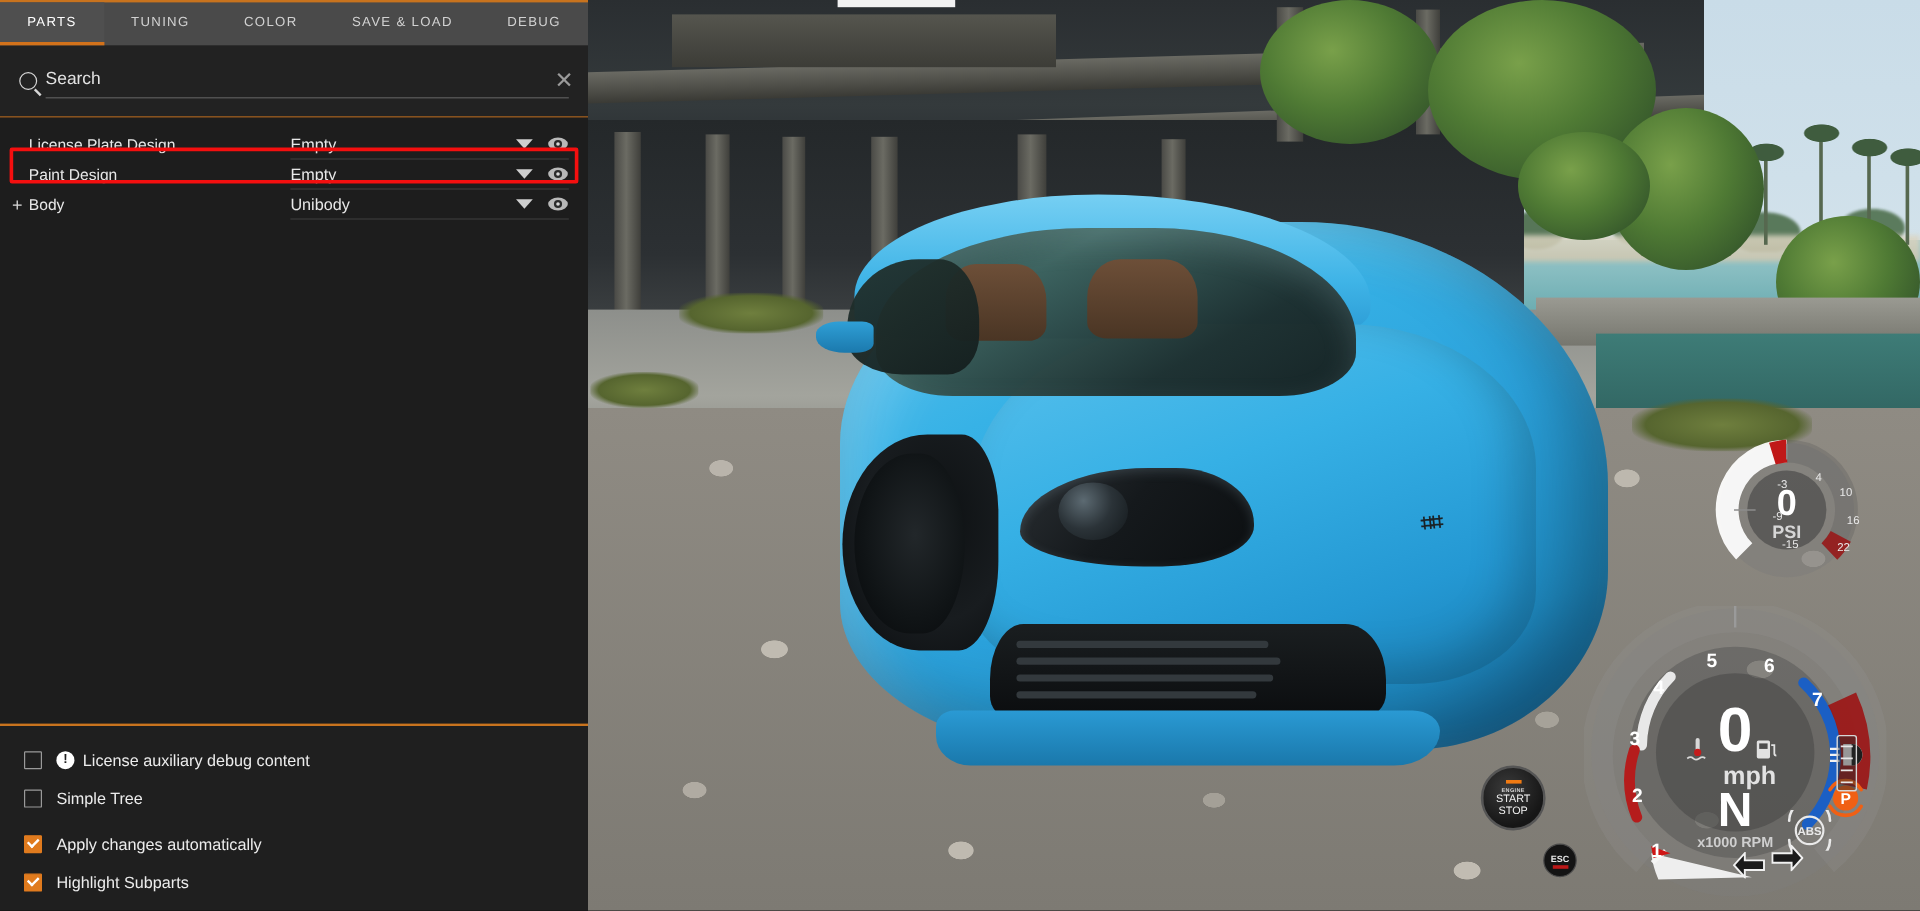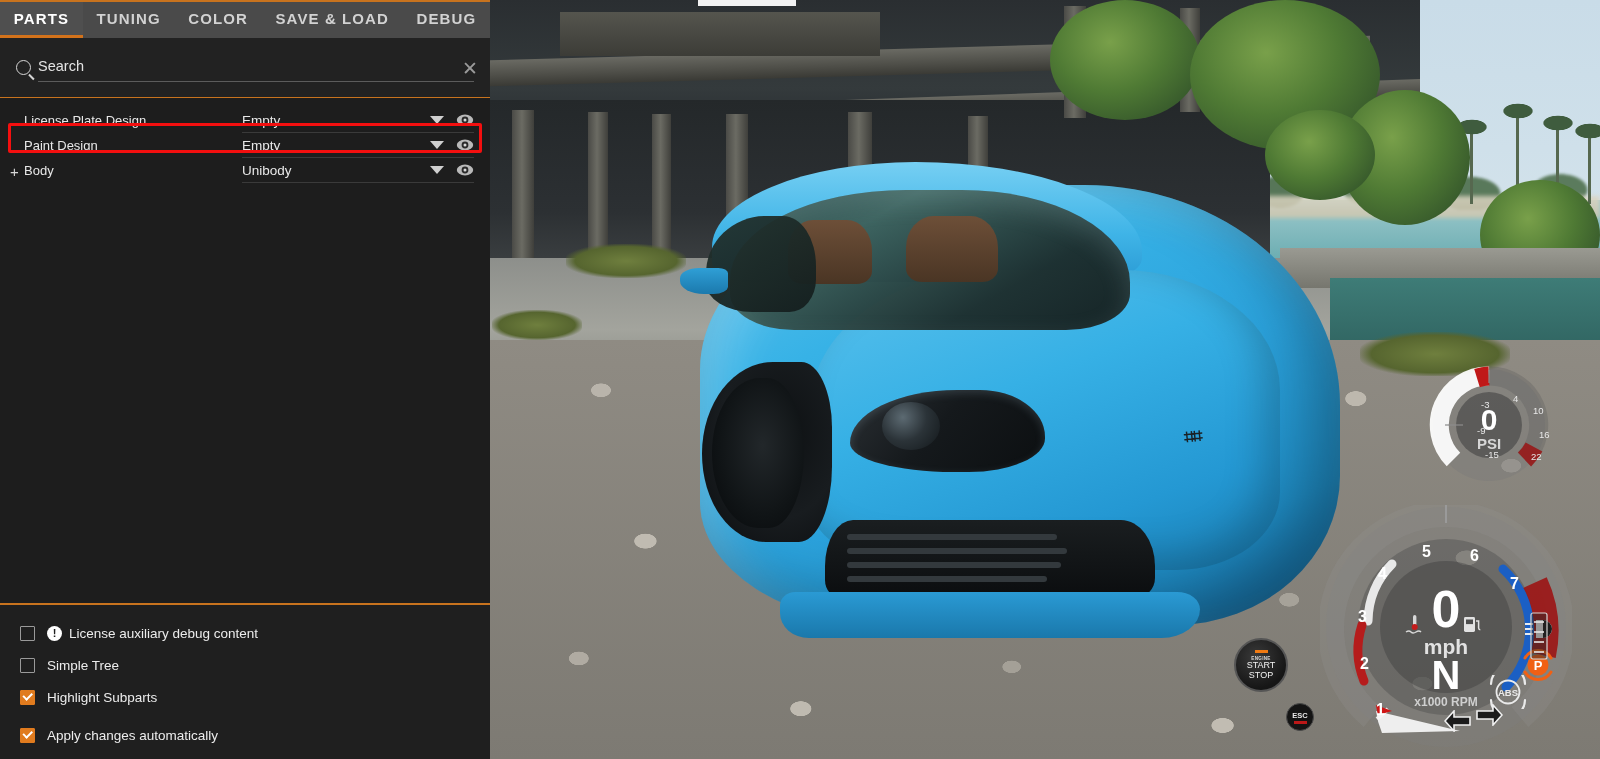--- a/index.html
+++ b/index.html
@@ -195,21 +195,21 @@
     z-index: 40;
   }
   .tabbar {
     height: 38px; background: #4a4a4a;
     display: flex; align-items: stretch;
     border-top: 2px solid #c8731e;
     flex: 0 0 auto;
   }
   .tab {
     flex: 1 1 auto; display: flex; align-items: center; justify-content: center;
-    color: #d2d2d2; font-size: 15px; font-weight: bold; letter-spacing: 1.1px;
+    color: #d2d2d2; font-size: 11px; font-weight: normal; letter-spacing: 1.1px;
     cursor: pointer; border-bottom: 3px solid transparent;
   }
   .tab.active { color: #ffffff; background: #4f4f4f; border-bottom-color: #d2721b; }
 
   .searchwrap {
     flex: 0 0 auto; position: relative; height: 60px;
     background: #222222;
     border-bottom: 1px solid #c8731e;
     padding: 0 16px;
     display: flex; align-items: center;
@@ -449,21 +449,21 @@
     <path d="M 48 116 A 82 82 0 0 1 72 59" fill="none" stroke="#e8e8e8" stroke-width="9" stroke-linecap="round"></path>
     <path d="M 44 176 A 82 82 0 0 1 42 120" fill="none" stroke="#b51c1c" stroke-width="9" stroke-linecap="round"></path>
     <path d="M 183 64 A 82 82 0 0 1 186 182" fill="none" stroke="#1b5fc4" stroke-width="9" stroke-linecap="round"></path>
     <line x1="126" y1="0" x2="126" y2="18" stroke="#9a9a9a" stroke-width="2"></line>
     <line x1="57" y1="214" x2="68" y2="204" stroke="#f0f0f0" stroke-width="4"></line>
     <path d="M 62 228 A 82 82 0 0 1 56 206 L 140 226 Z" fill="#f4f4f4" opacity="0.95"></path>
     <path d="M 58 210 A 82 82 0 0 1 56 200 L 72 206 Z" fill="#cf1515"></path>
   </svg>
   <div class="hud" style="left:1320px;top:505px;width:252px;height:254px;pointer-events:none;">
     <div class="gauge-text" style="left:0;top:78px;width:252px;text-align:center;font-size:52px;font-weight:bold;line-height:1;color:#fff;">0</div>
-    <div class="gauge-text" style="left:0;top:130px;width:252px;text-align:center;font-size:21px;font-weight:bold;color:#e2e2e2;">mph</div>
+    <div class="gauge-text" style="left:12px;top:130px;width:252px;text-align:center;font-size:21px;font-weight:bold;color:#e2e2e2;">mph</div>
     <div class="gauge-text" style="left:0;top:148px;width:252px;text-align:center;font-size:40px;font-weight:bold;color:#fff;">N</div>
     <div class="gauge-text" style="left:0;top:190px;width:252px;text-align:center;font-size:12px;font-weight:bold;color:#cfcfcf;">x1000 RPM</div>
     <div class="gauge-text" style="left:56px;top:196px;font-size:16px;font-weight:bold;">1</div>
     <div class="gauge-text" style="left:40px;top:150px;font-size:16px;font-weight:bold;">2</div>
     <div class="gauge-text" style="left:38px;top:103px;font-size:16px;font-weight:bold;">3</div>
     <div class="gauge-text" style="left:58px;top:60px;font-size:16px;font-weight:bold;">4</div>
     <div class="gauge-text" style="left:102px;top:38px;font-size:16px;font-weight:bold;">5</div>
     <div class="gauge-text" style="left:150px;top:42px;font-size:16px;font-weight:bold;">6</div>
     <div class="gauge-text" style="left:190px;top:70px;font-size:16px;font-weight:bold;">7</div>
     <svg style="position:absolute;left:84px;top:108px;" width="22" height="22" viewBox="0 0 22 22">
@@ -601,25 +601,25 @@
         <span class="chkbox"></span>
         <span class="warn-icon">!</span>
         <span class="chklabel">License auxiliary debug content</span>
       </div>
 
       <div class="chkrow">
         <span class="chkbox"></span>
         <span class="chklabel">Simple Tree</span>
       </div>
 
+      <div class="chkrow" style="margin-top:6px;">
+        <span class="chkbox on"></span>
+        <span class="chklabel">Apply changes automatically</span>
+      </div>
+
       <div class="chkrow">
         <span class="chkbox on"></span>
         <span class="chklabel">Highlight Subparts</span>
       </div>
 
-      <div class="chkrow" style="margin-top:6px;">
-        <span class="chkbox on"></span>
-        <span class="chklabel">Apply changes automatically</span>
-      </div>
-
     </div>
   </div>
 </div>
 
 </body></html>

